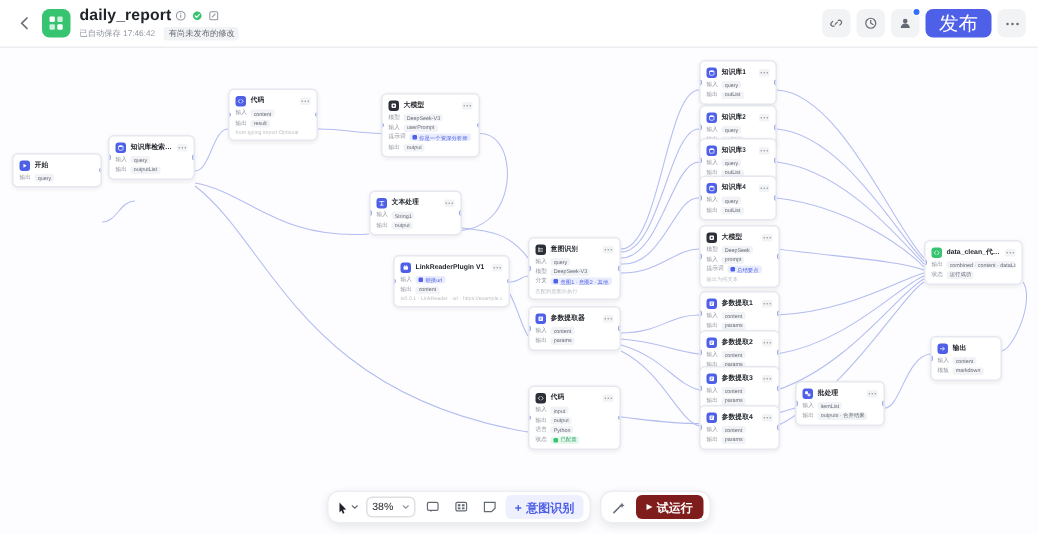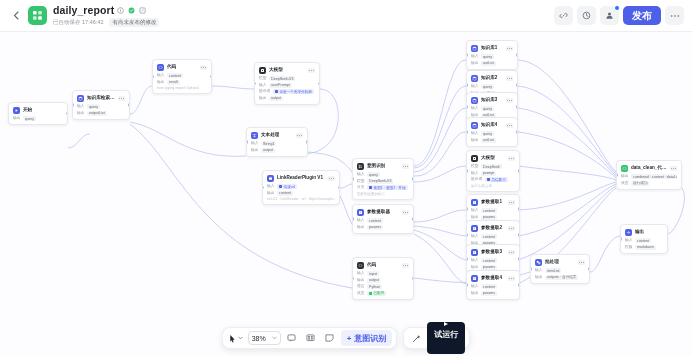--- a/index.html
+++ b/index.html
@@ -51,21 +51,21 @@
   }
   .hicon svg { display:block; }
   .badge-dot {
     position: absolute; top: -1px; right: -1px;
     width: 6px; height: 6px; border-radius: 50%;
     background: #3370ff; border: 1px solid #fff;
   }
   .publish-btn {
     background: #4e5fe8; color: #fff; border-radius: 5px;
     height: 19px; padding: 0 9px; display: flex; align-items: center;
-    font-size: 10px; font-weight: bold; cursor: pointer; white-space: nowrap;
+    font-size: 13px; font-weight: normal; cursor: pointer; white-space: nowrap;
   }
 
   
   .canvas {
     position: absolute; top: 32px; left: 0; width: 692px; height: 324px;
     background: #fdfdff;
     overflow: hidden;
   }
   .edges { position: absolute; inset: 0; width: 692px; height: 324px; }
   .edges path { fill: none; stroke: #b3bdf0; stroke-width: .7px; }
@@ -141,23 +141,23 @@
     height: 14px; border: .6px solid #dee0e3; border-radius: 4px;
     display: flex; align-items: center; padding: 0 3px; gap: 6px;
     font-size: 7px; color: #1f2329; cursor: pointer;
   }
   .add-node-btn {
     height: 16px; border-radius: 4px; background: #eef0fd; color: #4e5fe8;
     display: flex; align-items: center; gap: 3px; padding: 0 6px;
     font-size: 8px; font-weight: bold; cursor: pointer; white-space: nowrap;
   }
   .run-btn {
-    height: 32px; border-radius: 4px; background: #0f172a; color: #fff;
+    height: 16px; border-radius: 4px; background: #7f1d1d; color: #fff;
     display: flex; align-items: center; gap: 3px; padding: 0 7px;
-    font-size: 8px; font-weight: bold; cursor: pointer; white-space: nowrap; flex-direction: column;
+    font-size: 8px; font-weight: bold; cursor: pointer; white-space: nowrap;
   }
   .tri { width:0; height:0; border-left: 4px solid currentColor;
          border-top: 2.6px solid transparent; border-bottom: 2.6px solid transparent; }
 </style>
 </head>
 <body>
 
 <div class="header">
   <div class="back-btn">
     <svg width="6" height="9" viewBox="0 0 6 9">

